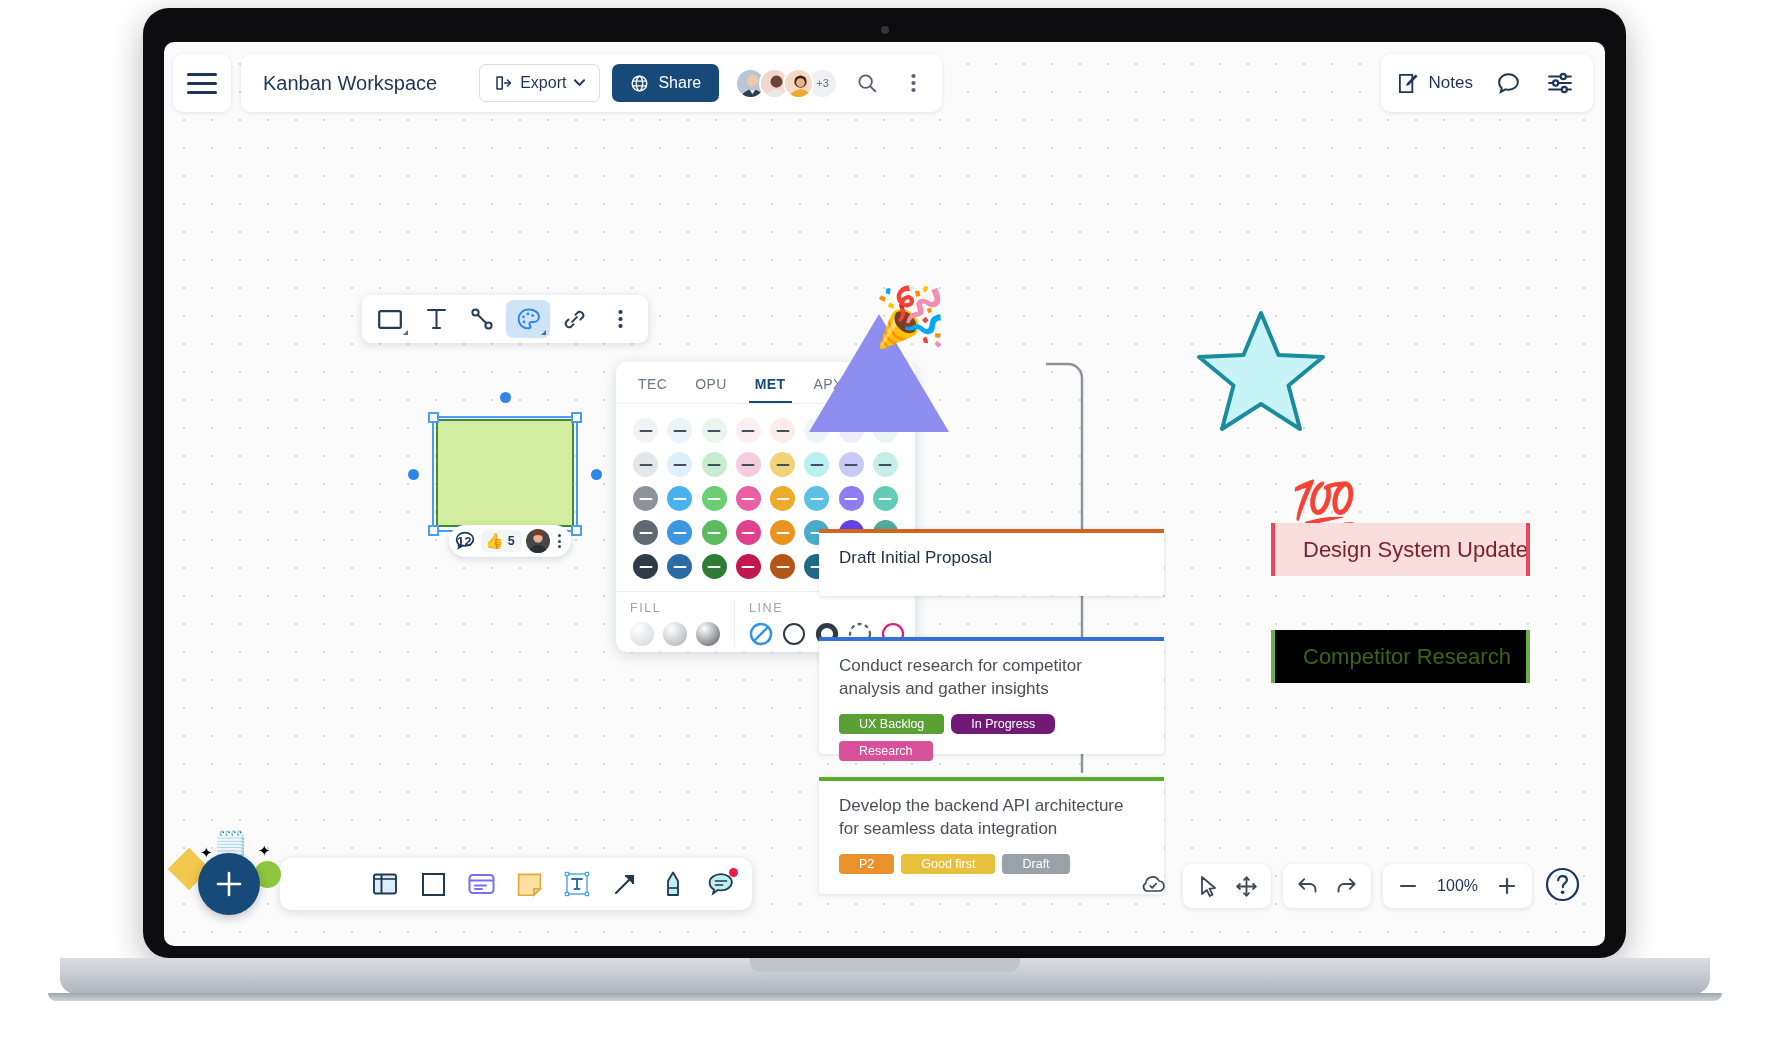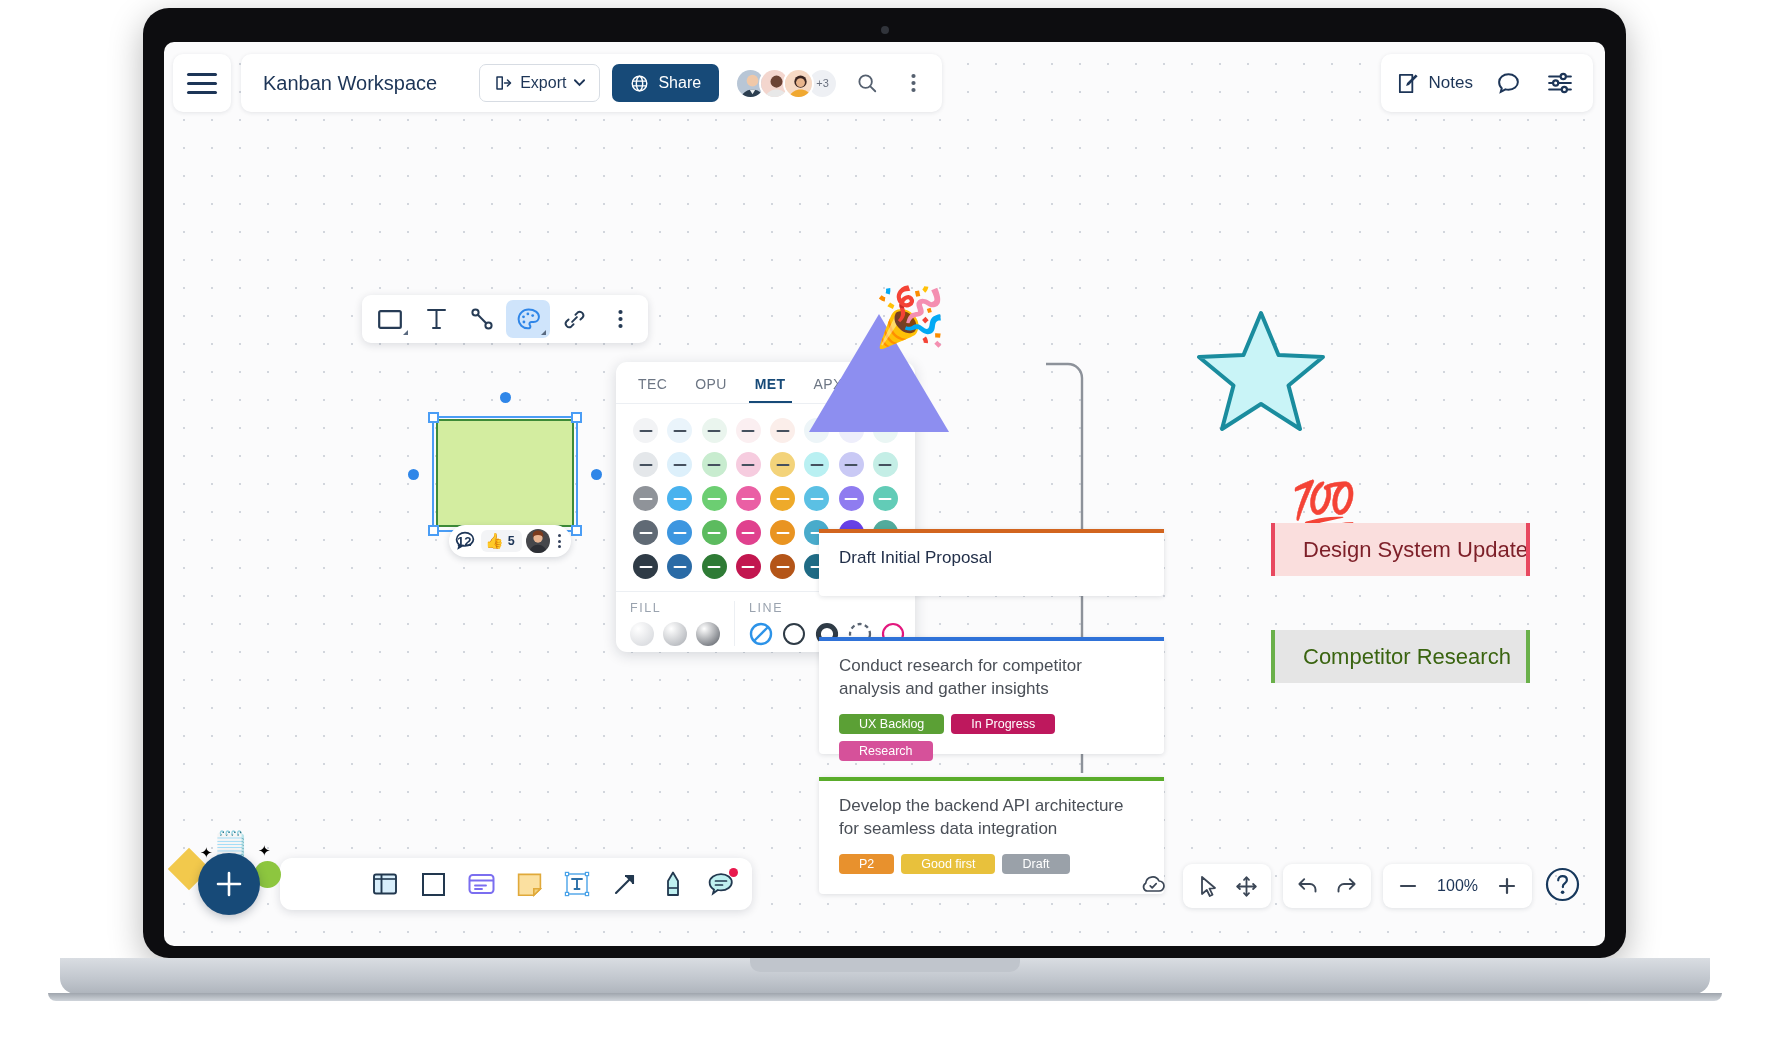--- a/index.html
+++ b/index.html
@@ -542,42 +542,42 @@
     <div class="task-card" style="left:655px; top:487px; width:345px; height:67px;">
       <div class="top-accent" style="background:#d2651f;"></div>
       <div class="task-title dark">Draft Initial Proposal</div>
     </div>
 
     <div class="task-card" style="left:655px; top:595px; width:345px; height:117px;">
       <div class="top-accent" style="background:#2f72d8;"></div>
       <div class="task-title">Conduct research for competitor analysis and gather insights</div>
       <div class="tags">
         <span class="tag" style="background:#5ba035;">UX Backlog</span>
-        <span class="tag" style="background:#be185d;">In Progress</span>
+        <span class="tag" style="background:#701a75;border-radius:7px;">In Progress</span>
         <span class="tag" style="background:#d6519a;">Research</span>
       </div>
     </div>
 
     <div class="task-card" style="left:655px; top:735px; width:345px; height:117px;">
       <div class="top-accent" style="background:#5aac2b;"></div>
       <div class="task-title">Develop the backend API architecture for seamless data integration</div>
       <div class="tags">
         <span class="tag" style="background:#e8912d;">P2</span>
         <span class="tag" style="background:#e8c13c;text-align:center;">Good first</span>
         <span class="tag" style="background:#9aa1a9;">Draft</span>
       </div>
     </div>
 
     <div class="note-card" style="left:1107px; top:481px; width:259px; height:53px; background:#fadedd; color:#7d1f28;">
       <span class="lbar" style="background:#e8485f;"></span>
       <span class="rbar" style="background:#e8485f;"></span>
       <span>Design System Update</span>
     </div>
 
-    <div class="note-card" style="left:1107px; top:588px; width:259px; height:53px; background:#e5e5e5; color:#3a6410;">
+    <div class="note-card" style="left:1107px; top:588px; width:259px; height:53px; background:#000000; color:#3a6410;">
       <span class="lbar" style="background:#6ab04a;"></span>
       <span class="rbar" style="background:#6ab04a;"></span>
       <span>Competitor Research</span>
     </div>
 
     <span class="fab-deco deco-diamond"></span>
     <span class="fab-deco deco-circle"></span>
     <span class="fab-deco deco-note">🗒️</span>
     <span class="fab-deco deco-star1">✦</span>
     <span class="fab-deco deco-star2">✦</span>

